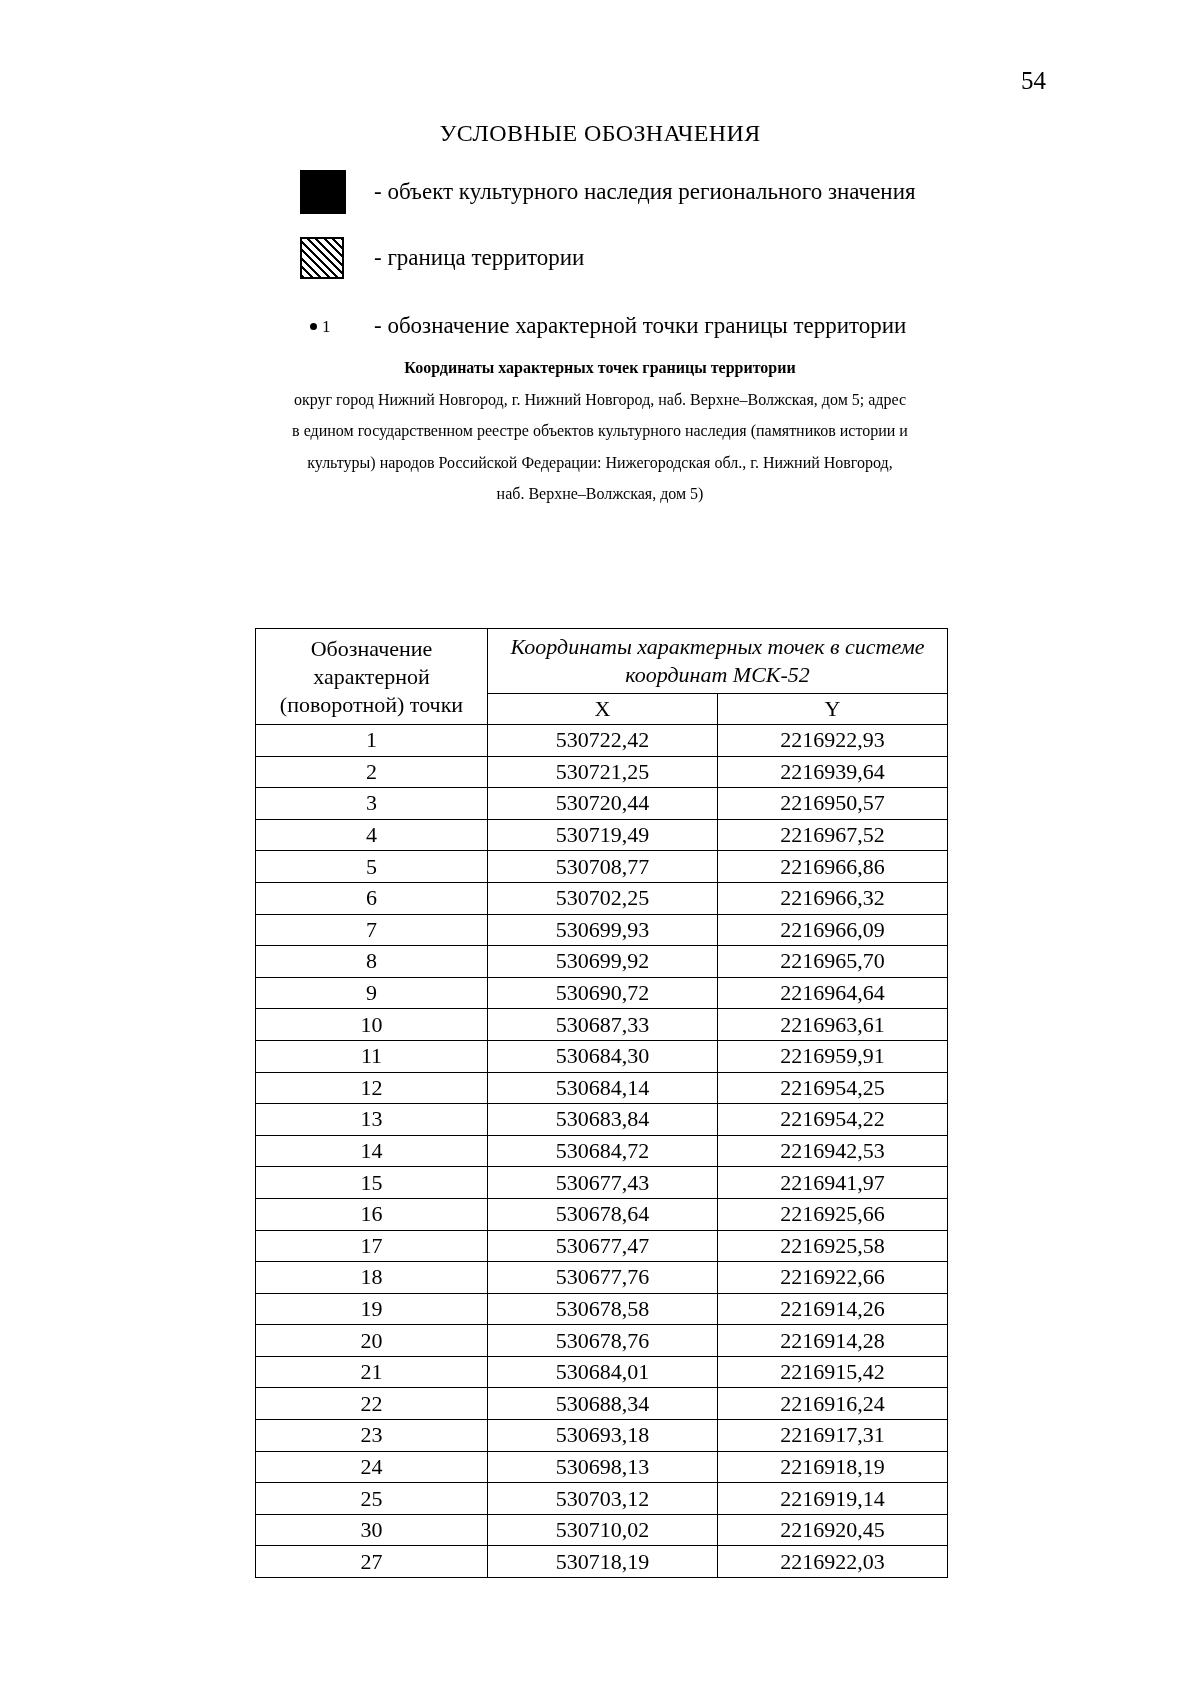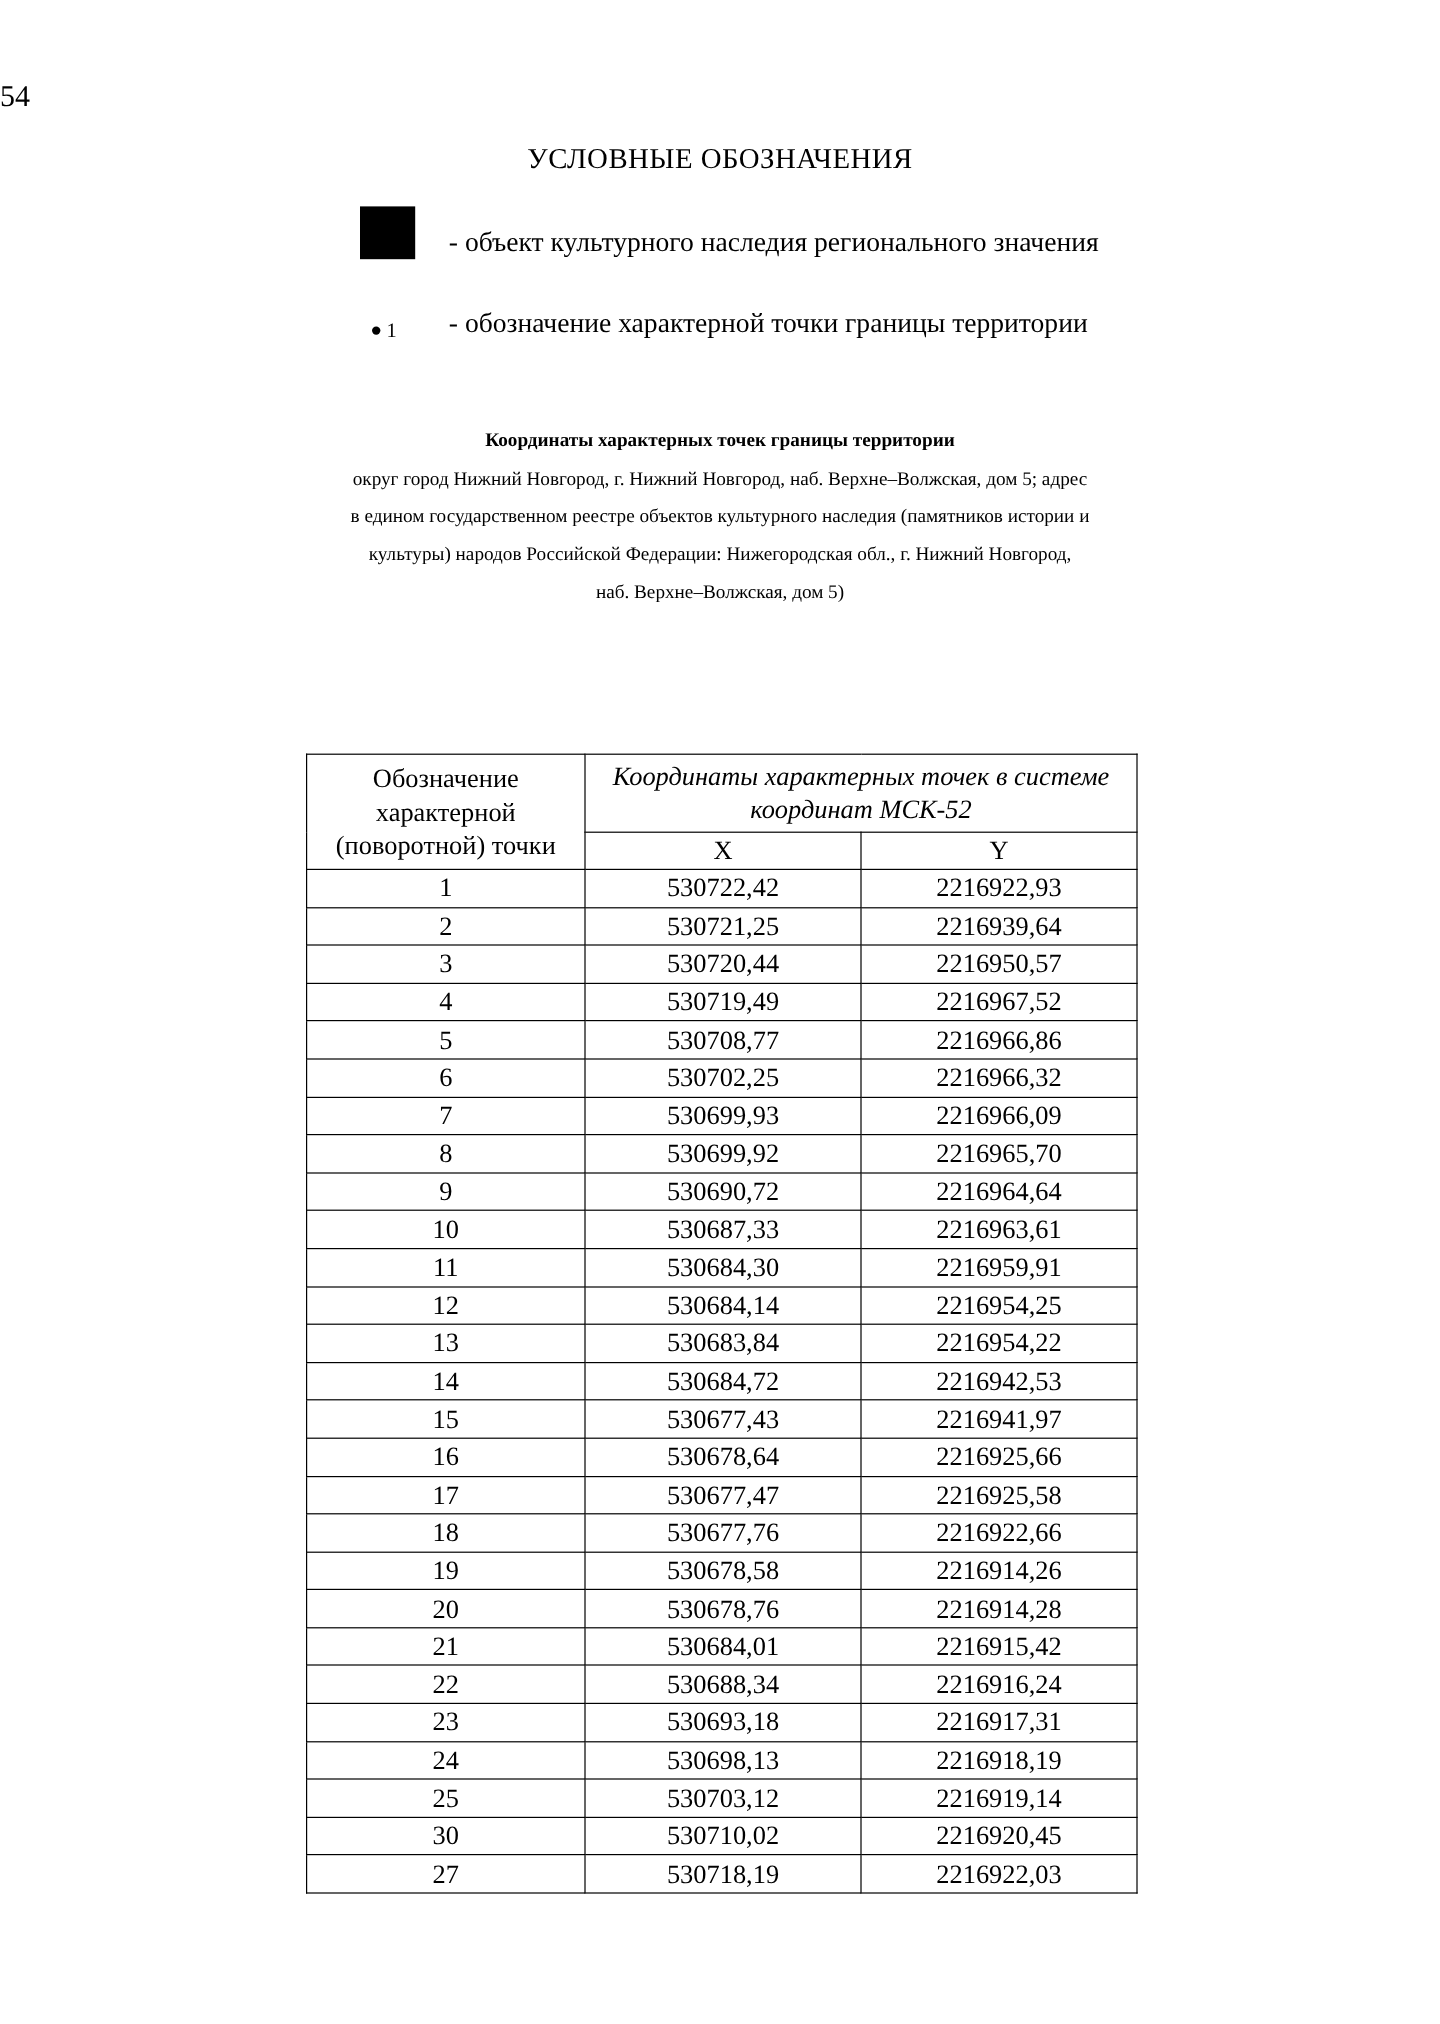--- a/index.html
+++ b/index.html
@@ -23,21 +23,21 @@
     height: 1687px;
     overflow: hidden;
   }
 
   
   .page-number {
     position: absolute;
     top: 66px;
     left: 0;
     width: 1046px;
-    text-align: left;
+    text-align: right;
     font-size: 25px;
     line-height: 30px;
   }
 
   
   .legend-heading {
     position: absolute;
     top: 118px;
     left: 0;
     width: 1200px;
@@ -49,21 +49,21 @@
 
   
   .legend {
     position: absolute;
     top: 168px;
     left: 300px;
     width: 860px;
   }
   .legend-row {
     display: flex;
-    align-items: flex-end;
+    align-items: center;
     min-height: 48px;
   }
   .legend-row.r1 { margin-top: 0px; }
   .legend-row.r2 { margin-top: 18px; }
   .legend-row.r3 { margin-top: 20px; }
 
   .swatch-cell {
     width: 62px;
     flex: 0 0 62px;
     display: flex;
@@ -190,20 +190,26 @@
 
   <div class="legend">
 
     <div class="legend-row r1">
       <div class="swatch-cell">
         <span class="swatch-solid"></span>
       </div>
       <div class="legend-text">- объект культурного наследия регионального значения</div>
     </div>
 
+    <div class="legend-row r2">
+      <div class="swatch-cell">
+        <span class="swatch-hatched"></span>
+      </div>
+      <div class="legend-text">- граница территории</div>
+    </div>
 
     <div class="legend-row r3">
       <div class="swatch-cell">
         <span class="swatch-point">
           <span class="dot"></span>
           <span class="ptlabel">1</span>
         </span>
       </div>
       <div class="legend-text">- обозначение характерной точки границы территории</div>
     </div>

